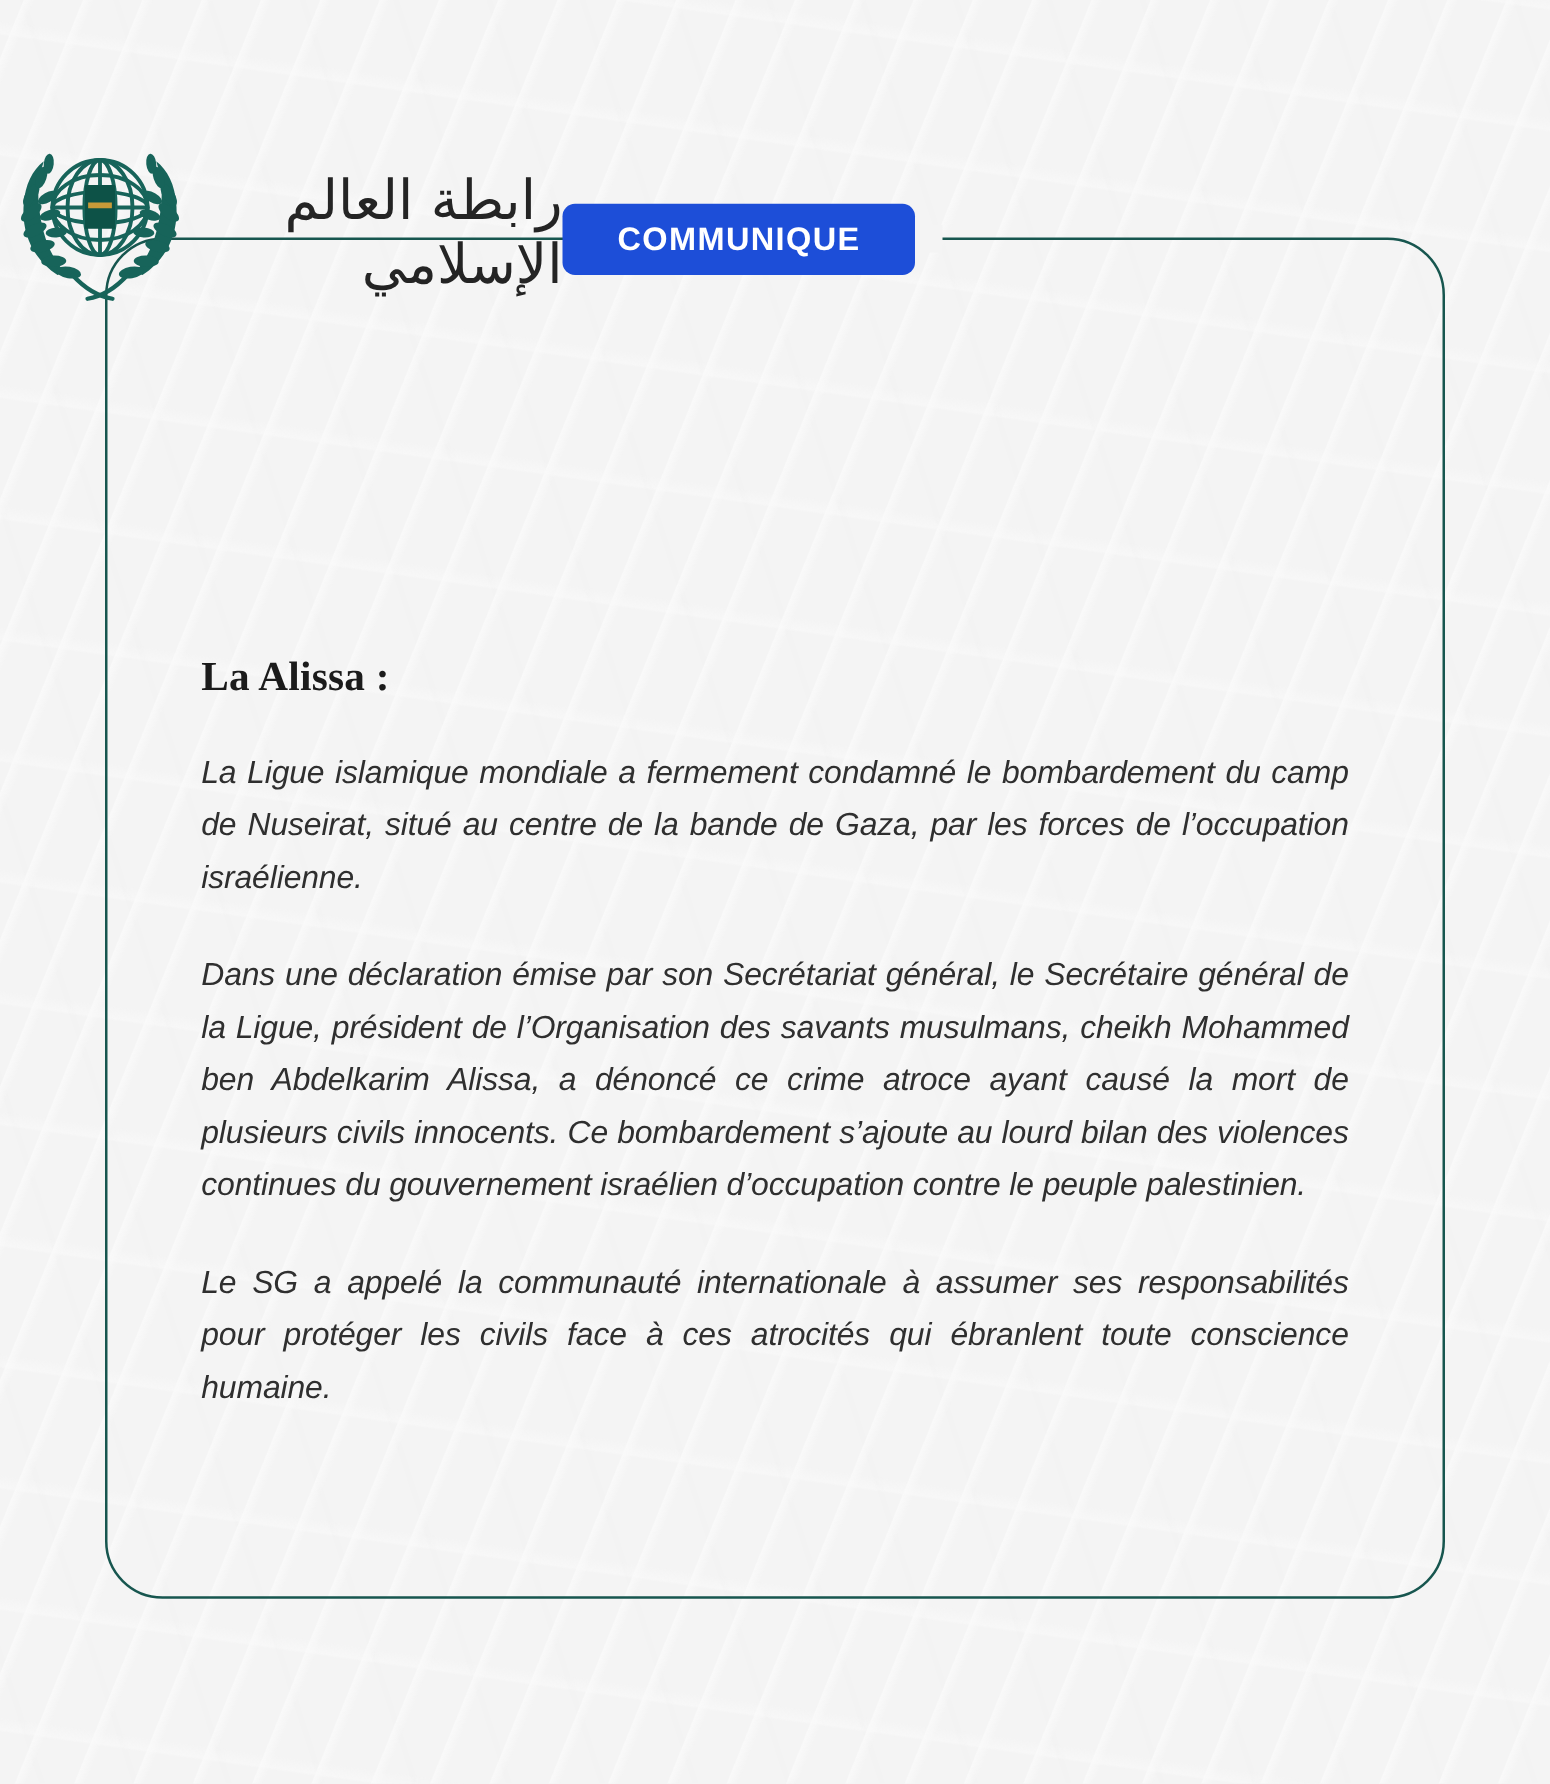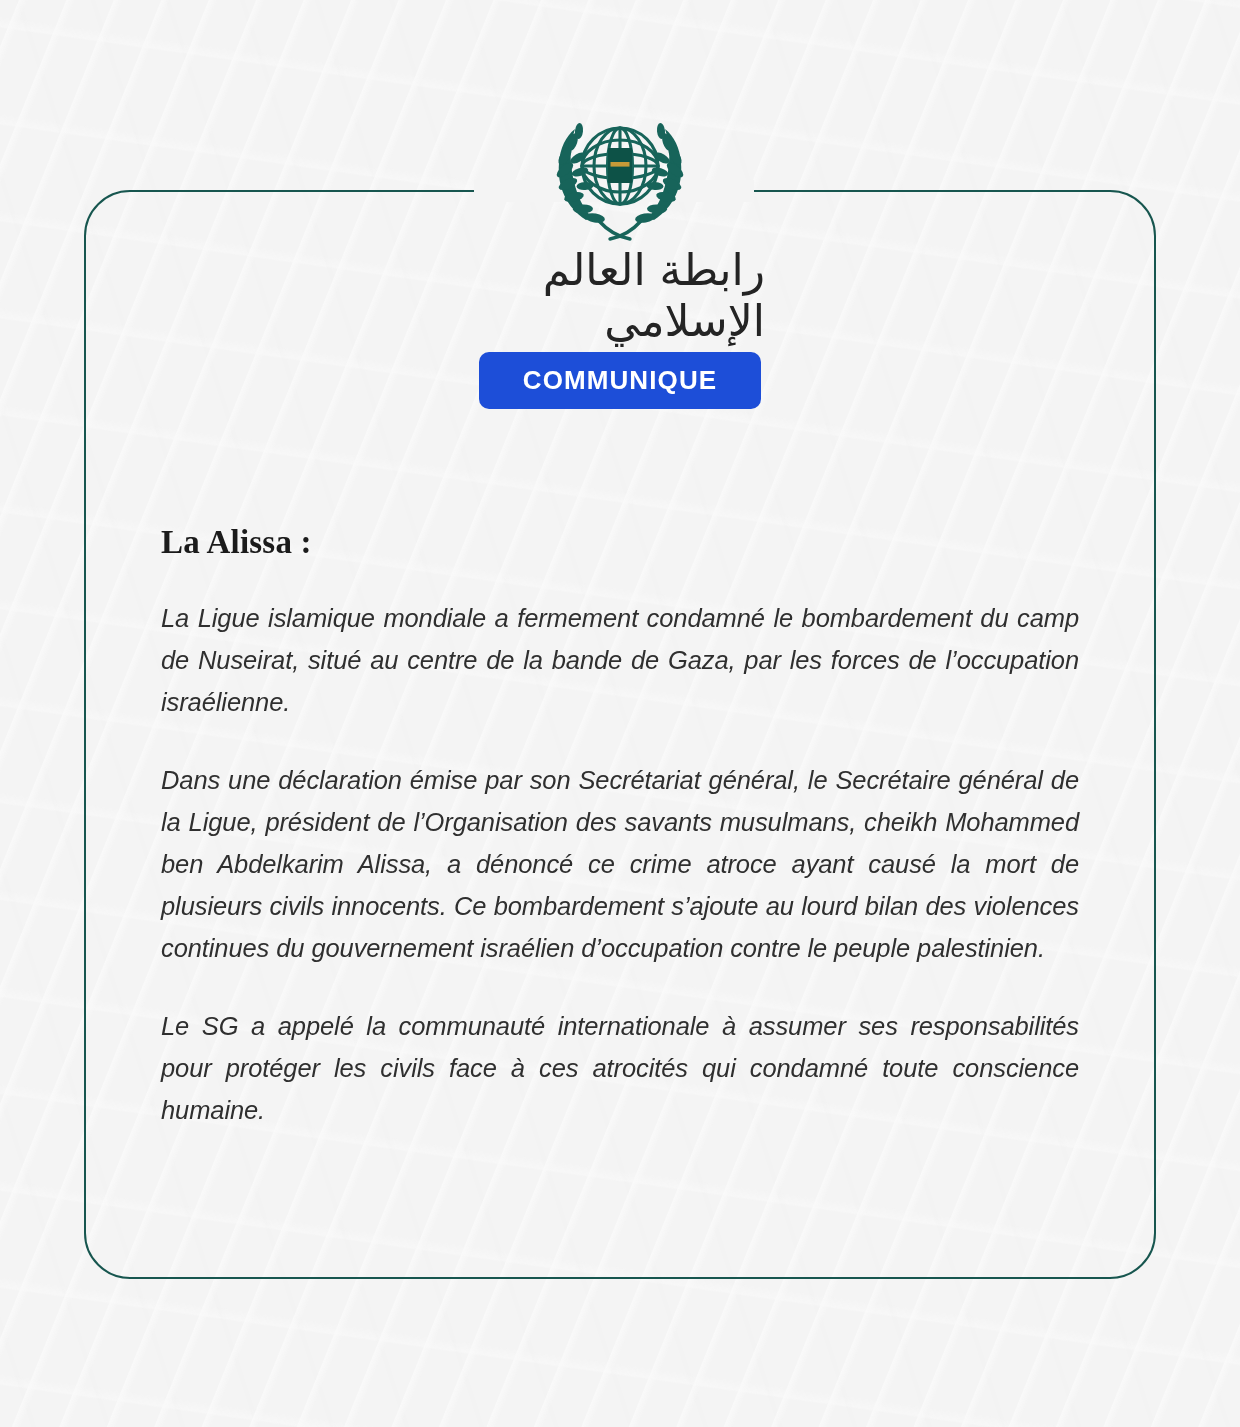--- a/index.html
+++ b/index.html
@@ -72,21 +72,21 @@
   }
 
   
   .crest-block {
     position: absolute;
     left: 0;
     right: 0;
     top: 108px;
     z-index: 3;
     display: flex;
-    flex-direction: column;
+    flex-direction: row;
     align-items: center;
   }
 
   .crest {
     width: 160px;
     height: 140px;
     display: block;
   }
 
   .arabic-wordmark {
@@ -226,16 +226,16 @@
   </div>
 
   <div class="content">
 
     <div class="dateline">La Alissa :</div>
 
     <p class="para last-line-natural">La Ligue islamique mondiale a fermement condamné le bombardement du camp de Nuseirat, situé au centre de la bande de Gaza, par les forces de l’occupation israélienne.</p>
 
     <p class="para last-line-natural">Dans une déclaration émise par son Secrétariat général, le Secrétaire général de la Ligue, président de l’Organisation des savants musulmans, cheikh Mohammed ben Abdelkarim Alissa, a dénoncé ce crime atroce ayant causé la mort de plusieurs civils innocents. Ce bombardement s’ajoute au lourd bilan des violences continues du gouvernement israélien d’occupation contre le peuple palestinien.</p>
 
-    <p class="para last-line-natural">Le SG a appelé la communauté internationale à assumer ses responsabilités pour protéger les civils face à ces atrocités qui condamné toute conscience humaine.</p>
+    <p class="para last-line-natural">Le SG a appelé la communauté internationale à assumer ses responsabilités pour protéger les civils face à ces atrocités qui ébranlent toute conscience humaine.</p>
   </div>
 
 </div>
 
 </body></html>

